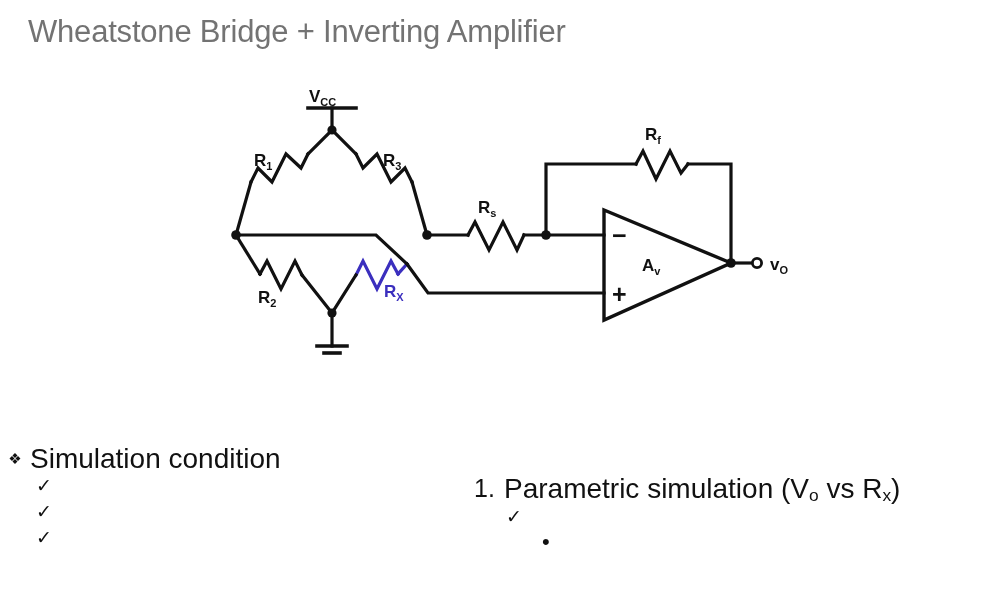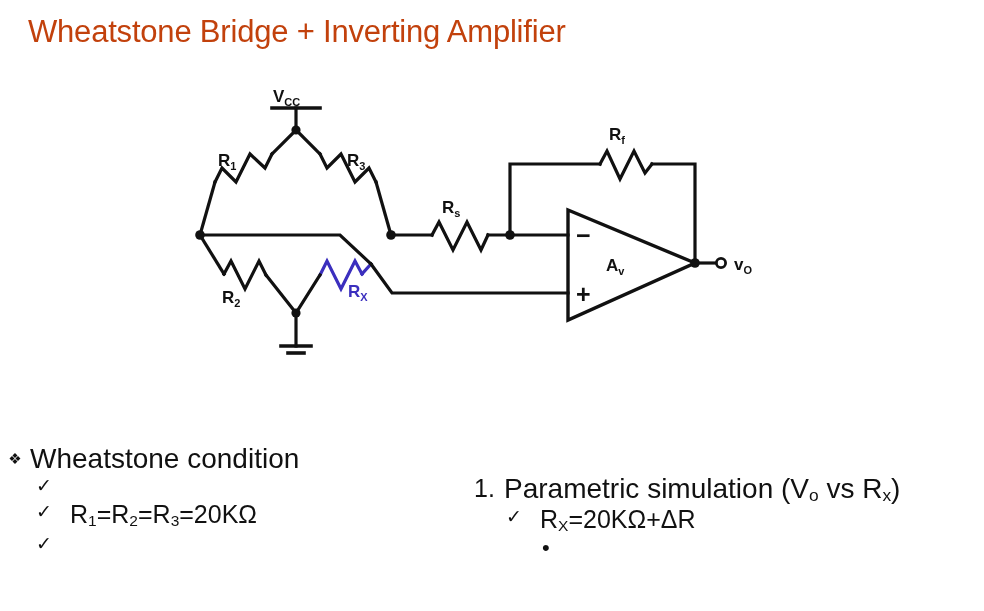--- a/index.html
+++ b/index.html
@@ -17,31 +17,32 @@
   }
 
   
   #slide-title {
     position: absolute;
     left: 28px;
     top: 14px;
     font-size: 31px;
     font-weight: 400;
     letter-spacing: -0.2px;
-    color: #c2410c;
+    color: #737373;
     white-space: nowrap;
   }
 
   
   #schematic {
     position: absolute;
     left: 0;
     top: 78px;
     width: 816px;
     height: 300px;
+    padding-left: 36px;
   }
   #schematic svg { display: block; }
 
   .sch-label {
     font-family: "Liberation Sans", "DejaVu Sans", sans-serif;
     font-weight: bold;
     fill: #111111;
   }
   .sch-label-blue { fill: #3b2fbe; }
   .lbl-main { font-size: 17px; }
@@ -208,45 +209,43 @@
     <text class="sch-label lbl-main" x="734" y="192">
       <tspan>v</tspan><tspan class="lbl-sub" dy="4">O</tspan>
     </text>
   </svg>
 </div>
 
 <div id="left-col" class="text-col">
 
   <div class="lvl1">
     <span class="marker">❖</span>
-    <span class="txt">Wheatstone condition</span>
-  </div>
-
-  <div class="lvl2">
-    <span class="marker">✓</span>
-  </div>
-
-  <div class="lvl2">
-    <span class="marker">✓</span>
-    <span class="txt">R<sub>1</sub>=R<sub>2</sub>=R<sub>3</sub>=20KΩ</span>
+    <span class="txt">Simulation condition</span>
+  </div>
+
+  <div class="lvl2">
+    <span class="marker">✓</span>
+  </div>
+
+  <div class="lvl2">
+    <span class="marker">✓</span>
   </div>
 
   <div class="lvl2">
     <span class="marker">✓</span>
   </div>
 </div>
 
 <div id="right-col" class="text-col">
 
   <div class="lvl1 ordered">
     <span class="marker">1.</span>
     <span class="txt">Parametric simulation (V<sub>o</sub> vs R<sub>x</sub>)</span>
   </div>
 
   <div class="lvl2">
     <span class="marker">✓</span>
-    <span class="txt">R<sub>X</sub>=20KΩ+ΔR</span>
   </div>
 
   <div class="lvl3">
     <span class="marker">•</span>
   </div>
 </div>
 
 </body></html>

